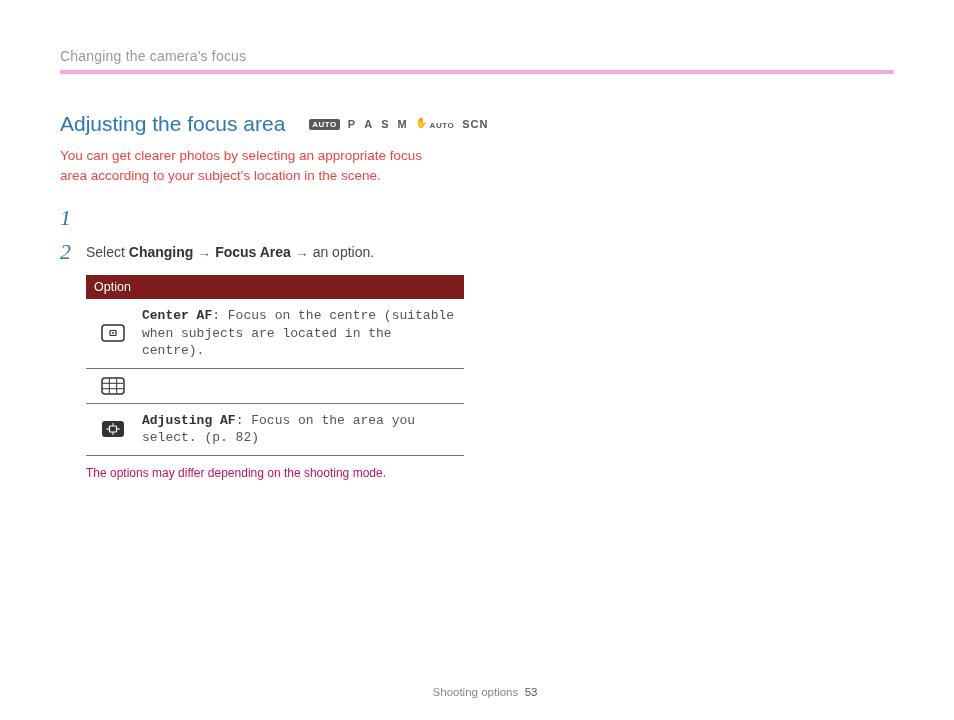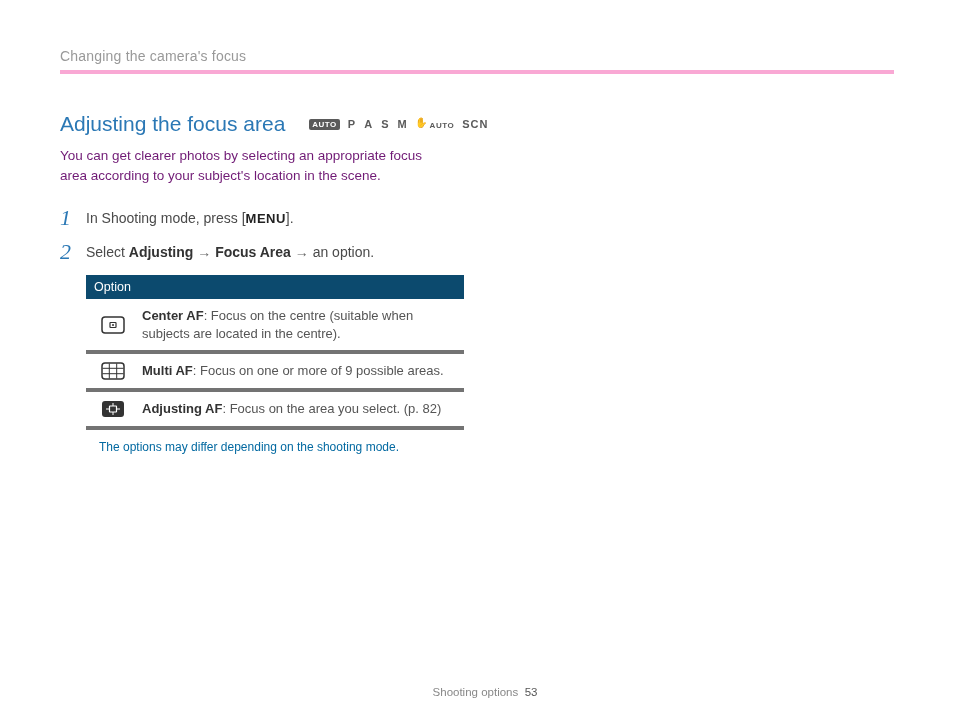--- a/index.html
+++ b/index.html
@@ -61,21 +61,21 @@
     align-items: flex-end;
     gap: 1px;
   }
   .dual-label .hand {
     font-size: 10px;
     position: relative;
     top: -2px;
   }
   .intro {
     font-size: 13.5px;
-    color: #701a75;
+    color: #ef4444;
     line-height: 1.45;
     max-width: 380px;
     margin-bottom: 22px;
   }
   .steps { }
   .step {
     display: flex;
     align-items: flex-start;
     gap: 12px;
     margin-bottom: 12px;
@@ -104,57 +104,58 @@
   .arrow { color: #666; }
   .table {
     margin-left: 26px;
     margin-top: 4px;
     width: 378px;
     border-collapse: collapse;
     font-size: 13px;
   }
   .table-head {
     display: flex;
-    background: #0c4a6e;
+    background: #7f1d1d;
     color: #fff;
   }
   .th-option {
     width: 54px;
     padding: 5px 8px;
     font-size: 12.5px;
   }
   .th-desc {
     flex: 1;
     padding: 5px 6px;
     font-size: 12.5px;
   }
   .table-row {
     display: flex;
-    border-bottom: 4px solid #737373;
+    border-bottom: 1px solid #737373;
+    font-family: Liberation Mono, monospace;
   }
   .td-icon {
     width: 54px;
     display: flex;
     align-items: center;
     justify-content: center;
     padding: 8px 0;
   }
   .td-desc {
     flex: 1;
     padding: 8px 6px 8px 2px;
     font-size: 13px;
     color: #555;
     line-height: 1.35;
   }
   .td-desc .b { font-weight: bold; color: #333; }
   .footnote {
-    margin-left: 39px;
+    margin-left: 26px;
     margin-top: 10px;
     font-size: 12px;
-    color: #0369a1;
+    color: #be185d;
   }
   .page-footer {
     position: absolute;
     bottom: 22px;
     left: 8px;
     width: 100%;
     text-align: center;
     font-size: 11.5px;
     color: #888;
   }
@@ -186,28 +187,25 @@
         </span>
       <span>SCN</span>
     </div>
   </div>
 
   <div class="intro">You can get clearer photos by selecting an appropriate focus area according to your subject's location in the scene.</div>
 
   <div class="steps">
     <div class="step">
       <div class="step-num">1</div>
-      <div class="step-text">
-        <span>In Shooting mode, press [</span><span class="menu-word">MENU</span><span>].</span>
-      </div>
     </div>
     <div class="step">
       <div class="step-num">2</div>
       <div class="step-text">
-        <span>Select </span><span class="bold">Adjusting</span><span class="arrow"> → </span><span class="bold">Focus Area</span><span class="arrow"> → </span><span>an option.</span>
+        <span>Select </span><span class="bold">Changing</span><span class="arrow"> → </span><span class="bold">Focus Area</span><span class="arrow"> → </span><span>an option.</span>
       </div>
     </div>
   </div>
 
   <div class="table">
     <div class="table-head">
       <div class="th-option">Option</div>
     </div>
 
     <div class="table-row">
@@ -230,23 +228,20 @@
       <div class="td-icon">
         <span class="ic">
           <svg width="24" height="18" viewBox="0 0 24 18">
               <rect x="1" y="1" width="22" height="16" rx="3" fill="none" stroke="#333" stroke-width="1.5"></rect>
               <line x1="8.3" y1="1.5" x2="8.3" y2="16.5" stroke="#333" stroke-width="1"></line>
               <line x1="15.7" y1="1.5" x2="15.7" y2="16.5" stroke="#333" stroke-width="1"></line>
               <line x1="1.5" y1="6.3" x2="22.5" y2="6.3" stroke="#333" stroke-width="1"></line>
               <line x1="1.5" y1="11.7" x2="22.5" y2="11.7" stroke="#333" stroke-width="1"></line>
             </svg>
         </span>
-      </div>
-      <div class="td-desc">
-        <span class="b">Multi AF</span><span>: Focus on one or more of 9 possible areas.</span>
       </div>
     </div>
 
 
     <div class="table-row">
       <div class="td-icon">
         <span class="ic">
           <svg width="24" height="18" viewBox="0 0 24 18">
               <rect x="1" y="1" width="22" height="16" rx="3" fill="#333"></rect>
               <rect x="8.5" y="6" width="7" height="6" rx="0.5" fill="none" stroke="#fff" stroke-width="1.2"></rect>

